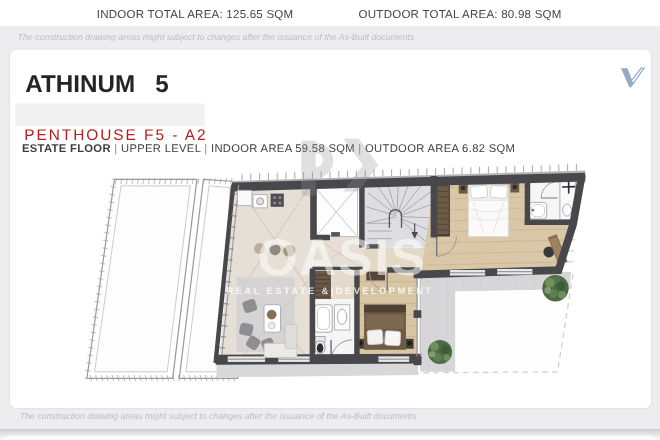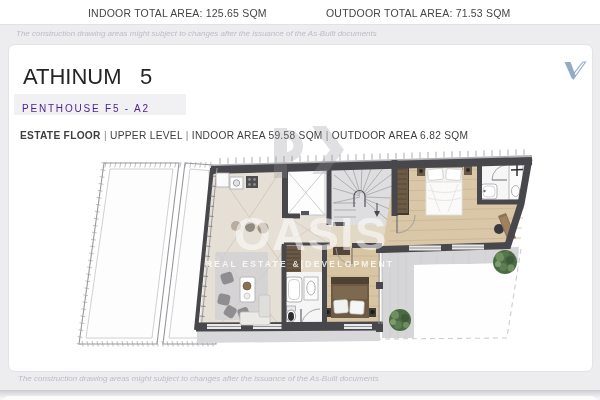--- a/index.html
+++ b/index.html
@@ -6,31 +6,31 @@
   body{width:600px;height:400px;background:#ededf0;font-family:"Liberation Sans",sans-serif;overflow:hidden;position:relative;}
   .abs{position:absolute;}
 </style>
 </head>
 <body>
 
 <div class="abs" style="left:0;top:-10px;width:600px;height:34px;background:#ffffff;border-bottom:1px solid #e2e2e6;"></div>
 
 <div class="abs" style="left:88px;top:7px;font-size:10.5px;color:#45454a;letter-spacing:0.2px;text-align:right;">INDOOR TOTAL AREA: 125.65 SQM</div>
 
-<div class="abs" style="left:326px;top:7px;font-size:10.5px;color:#45454a;letter-spacing:0.2px;">OUTDOOR TOTAL AREA: 71.53 SQM</div>
+<div class="abs" style="left:326px;top:7px;font-size:10.5px;color:#45454a;letter-spacing:0.2px;">OUTDOOR TOTAL AREA: 80.98 SQM</div>
 
 <div class="abs" style="left:16px;top:29px;font-size:8px;font-style:italic;color:#bcbcc4;">The construction drawing areas might subject to changes after the issuance of the As-Built documents</div>
 
 <div class="abs" style="left:8px;top:44px;width:583px;height:326px;background:#ffffff;border:1px solid #e3e3e7;border-radius:7px;"></div>
 
-<div class="abs" style="left:23px;top:64px;font-size:22px;font-weight:normal;color:#242426;letter-spacing:0px;white-space:nowrap;">ATHINUM&nbsp;&nbsp;&nbsp;5</div>
+<div class="abs" style="left:23px;top:64px;font-size:22px;font-weight:bold;color:#242426;letter-spacing:0px;white-space:nowrap;">ATHINUM&nbsp;&nbsp;&nbsp;5</div>
 
 <div class="abs" style="left:14px;top:94px;width:172px;height:21px;background:#f1f1f3;"></div>
 
-<div class="abs" style="left:22px;top:103px;font-size:10px;color:#4c1d95;letter-spacing:1.8px;">PENTHOUSE F5 - A2</div>
+<div class="abs" style="left:22px;top:114px;font-size:14px;color:#b91c1c;letter-spacing:1.8px;">PENTHOUSE F5 - A2</div>
 
 <div class="abs" style="left:20px;top:130px;font-size:10.2px;color:#3e3e40;letter-spacing:0.3px;"><b>ESTATE FLOOR</b> <span style="color:#8a8a8e">|</span> UPPER LEVEL <span style="color:#8a8a8e">|</span> INDOOR AREA 59.58 SQM <span style="color:#8a8a8e">|</span> OUTDOOR AREA 6.82 SQM</div>
 
 <svg class="abs" style="left:563px;top:61px;" width="24" height="20" viewBox="0 0 24 20">
   <polygon points="1.5,1 7.5,1 13,15.5 9,18" fill="#94abc8"></polygon>
   <polygon points="20,1 22.5,1 10.5,18 8.9,14.8" fill="none" stroke="#94abc8" stroke-width="1.1"></polygon>
 </svg>
 
 <svg class="abs" style="left:8px;top:44px;" width="584" height="327" viewBox="8 44 584 327">
 

